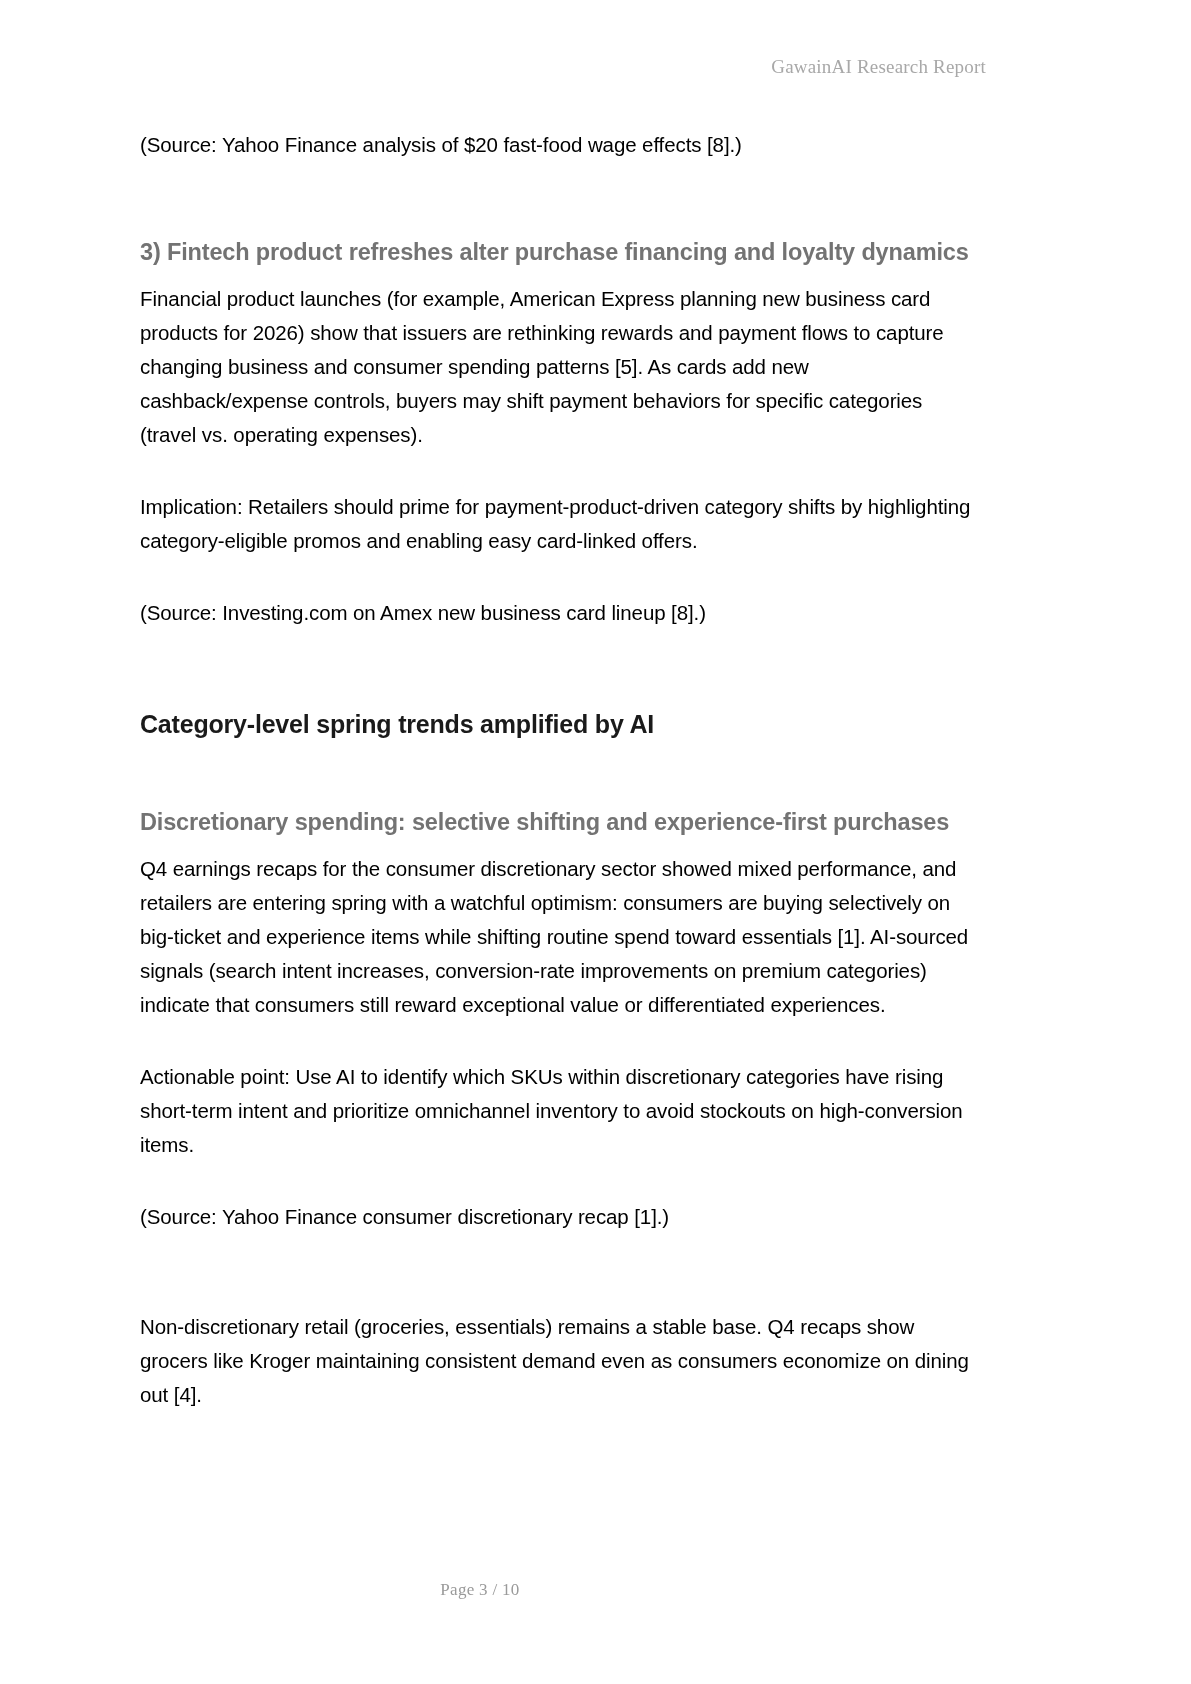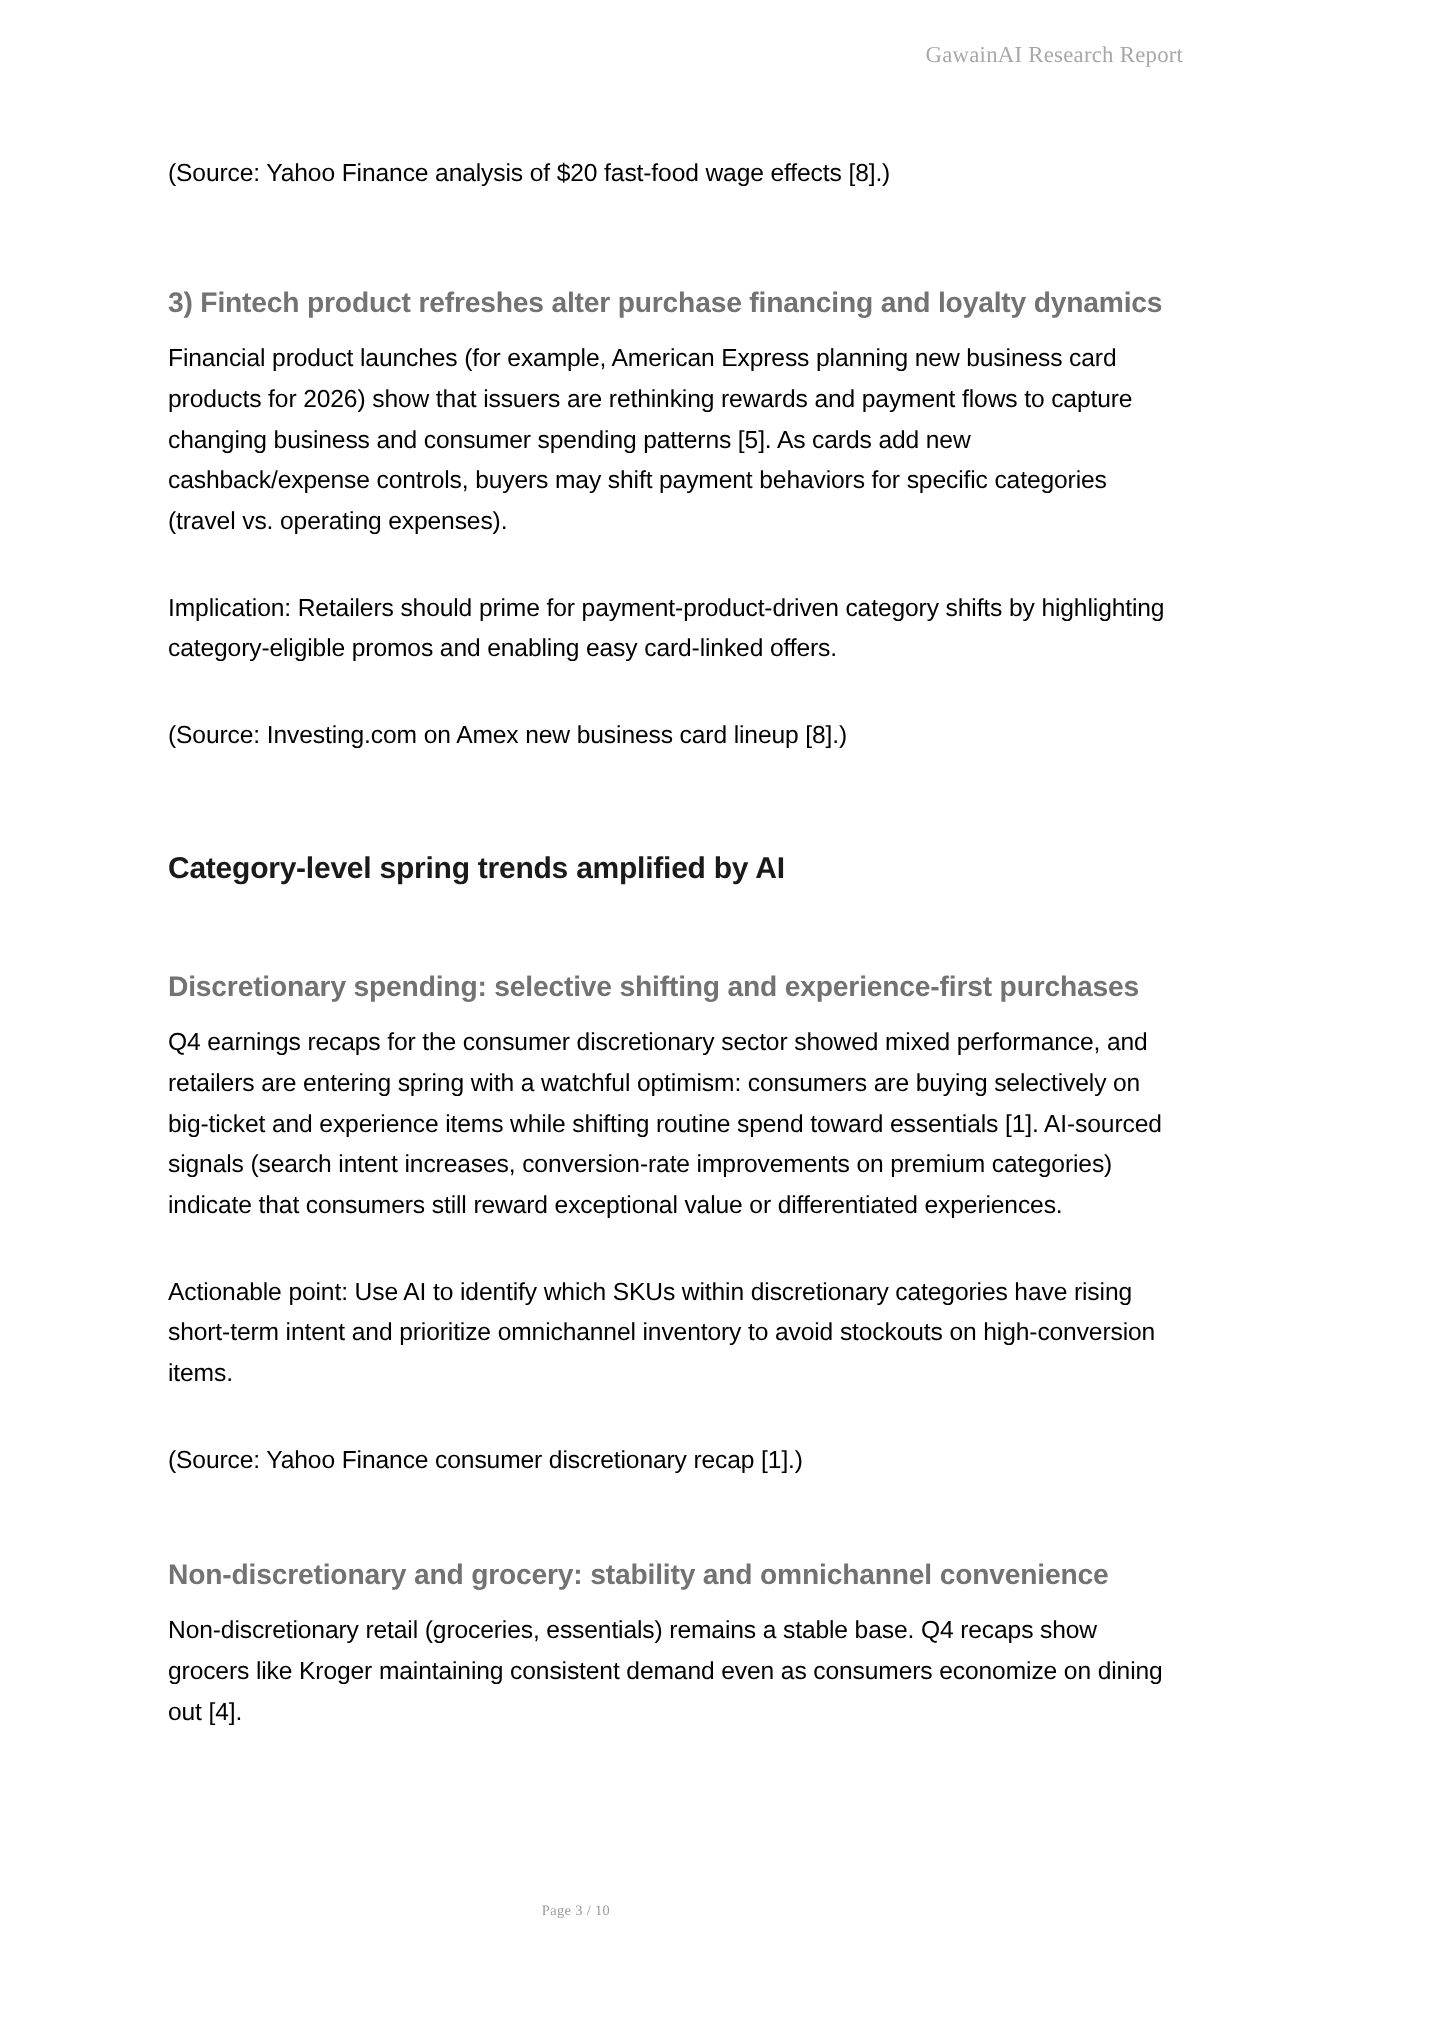--- a/index.html
+++ b/index.html
@@ -12,21 +12,21 @@
     width: 1191px;
     height: 1684px;
     background: #ffffff;
     margin: 0 auto;
     box-sizing: border-box;
     overflow: hidden;
     font-family: "Liberation Sans", sans-serif;
   }
   .running-header {
     position: absolute;
-    top: 36px;
+    top: 56px;
     right: 0;
     width: 1191px;
     padding-right: 205px;
     box-sizing: border-box;
     text-align: right;
     font-family: "Liberation Serif", serif;
     font-size: 19px;
     color: #a8a8a8;
     letter-spacing: 0.2px;
     white-space: nowrap;
@@ -65,21 +65,21 @@
   }
   .gap-after-head { height: 14px; }
   .gap-after-para { height: 38px; }
   .footer {
     position: absolute;
     bottom: 84px;
     left: 0;
     width: 960px;
     text-align: center;
     font-family: "Liberation Serif", serif;
-    font-size: 12px;
+    font-size: 17px;
     color: #9a9a9a;
     letter-spacing: 0.3px;
   }
 </style>
 </head>
 <body>
 
 <div class="page">
 
   <div class="running-header">GawainAI Research Report</div>
@@ -119,21 +119,20 @@
     <div class="gap-after-para"></div>
 
     <p class="p">Actionable point: Use AI to identify which SKUs within discretionary categories have rising short-term intent and prioritize omnichannel inventory to avoid stockouts on high-conversion items.</p>
 
     <div class="gap-after-para"></div>
 
     <p class="p">(Source: Yahoo Finance consumer discretionary recap [1].)</p>
 
     <div class="spacer-lg"></div>
 
-    <h2 class="h-sub">Non-discretionary and grocery: stability and omnichannel convenience</h2>
 
     <div class="gap-after-head"></div>
 
     <p class="p">Non-discretionary retail (groceries, essentials) remains a stable base. Q4 recaps show grocers like Kroger maintaining consistent demand even as consumers economize on dining out [4].</p>
 
   </div>
 
   <div class="footer">Page 3 / 10</div>
 
 </div>

